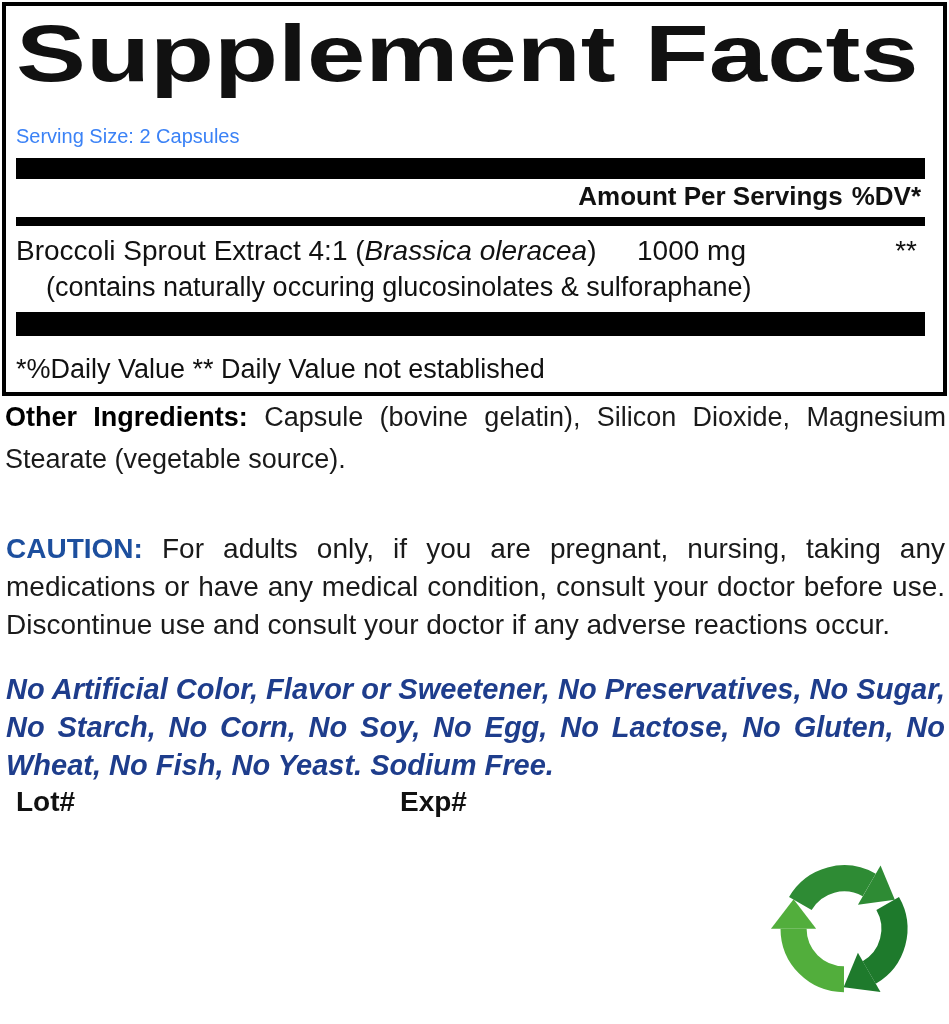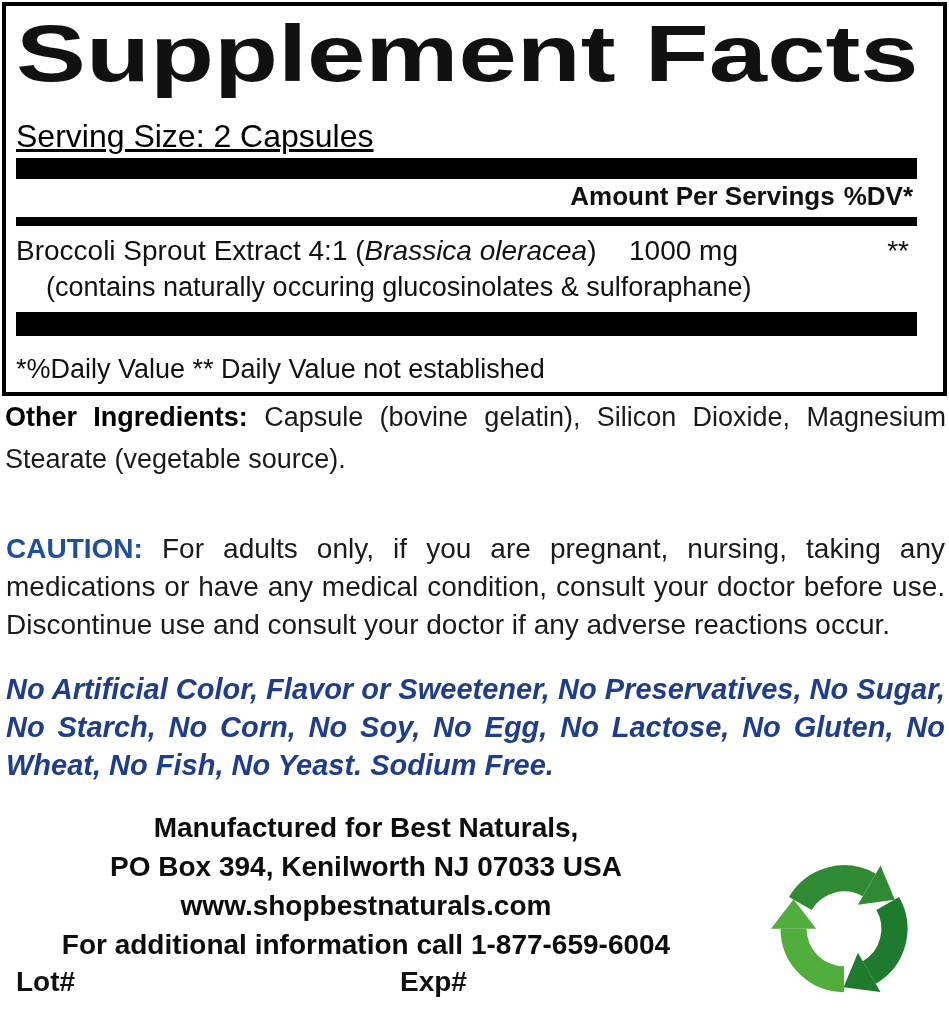--- a/index.html
+++ b/index.html
@@ -11,42 +11,41 @@
     width: 949px;
     height: 1024px;
     background: #fff;
     overflow: hidden;
   }
 
   
   .facts-box {
     margin: 2px 2px 0 2px;
     border: 4px solid #000;
-    padding: 2px 26px 6px 10px;
+    padding: 2px 18px 6px 10px;
   }
   .sf-title {
     line-height: 88px;
     margin-top: 2px;
     white-space: nowrap;
     overflow: visible;
   }
   .sf-title .title-inner {
     display: inline-block;
     font-size: 80px;
     font-weight: bold;
     letter-spacing: 0px;
     transform: scaleX(1.31);
     transform-origin: 0 50%;
     white-space: nowrap;
   }
   .serving-line {
-    font-size: 32px;
+    font-size: 20px;
     line-height: 33px;
-    color: #000000;
-    text-decoration: underline;
+    color: #3b82f6;
   }
   .bar { background: #000; width: 100%; }
   .bar-thick1 { height: 21px; margin: 5px 0 2px 0; }
   .amount-header {
     text-align: right;
     font-weight: bold;
     font-size: 26px;
     line-height: 31px;
     padding-right: 4px;
   }
@@ -175,26 +174,20 @@
     <span>Capsule (bovine gelatin), Silicon Dioxide, Magnesium Stearate (vegetable source).</span>
   </p>
 
   <p class="caution-par">
     <span class="lbl">CAUTION:</span>
     <span>For adults only, if you are pregnant, nursing, taking any medications or have any medical condition, consult your doctor before use. Discontinue use and consult your doctor if any adverse reactions occur.</span>
   </p>
 
   <p class="claims-par">No Artificial Color, Flavor or Sweetener, No Preservatives, No Sugar, No Starch, No Corn, No Soy, No Egg, No Lactose, No Gluten, No Wheat, No Fish, No Yeast. Sodium Free.</p>
 
-  <div class="mfr-block">
-    <div>Manufactured for Best Naturals,</div>
-    <div>PO Box 394, Kenilworth NJ 07033 USA</div>
-    <div>www.shopbestnaturals.com</div>
-    <div>For additional information call 1-877-659-6004</div>
-  </div>
 
   <div class="lot-row">
     <span>Lot#</span>
     <span class="exp">Exp#</span>
   </div>
 
   <div class="recycle-wrap">
     <svg viewBox="0 0 200 200" xmlns="http://www.w3.org/2000/svg">
       <defs>
         <g id="arm">

